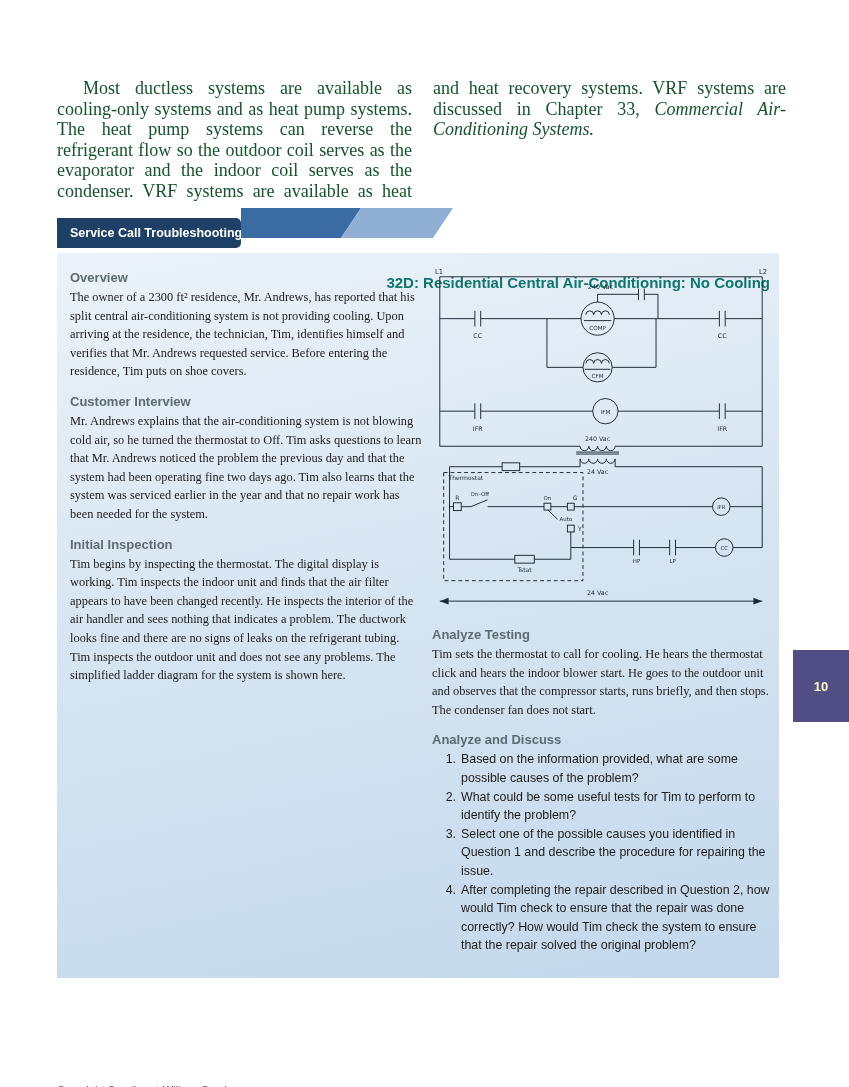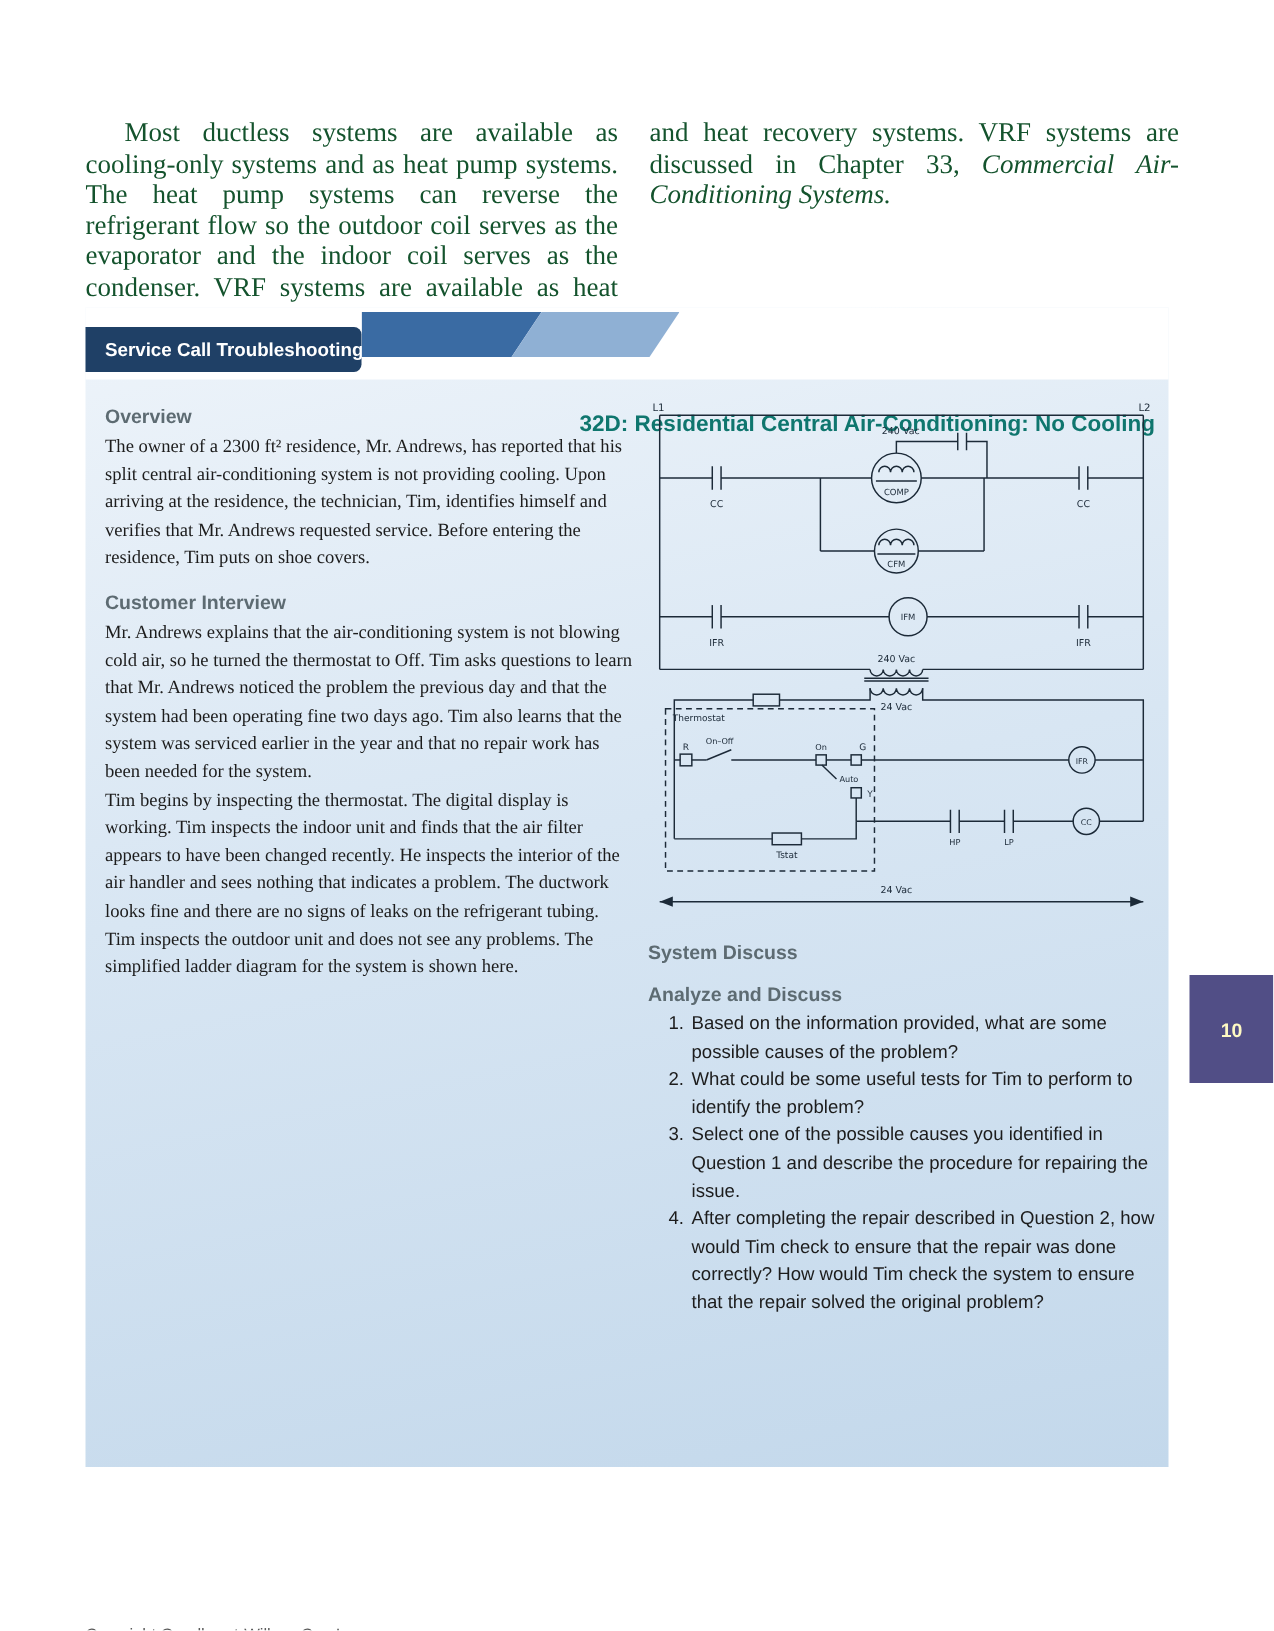--- a/index.html
+++ b/index.html
@@ -74,20 +74,21 @@
 
     <div class="sc-body">
 
       <div class="sc-left">
         <h3 class="sc-h">Overview</h3>
         <p class="sc-p">The owner of a 2300 ft² residence, Mr. Andrews, has reported that his split central air-conditioning system is not providing cooling. Upon arriving at the residence, the technician, Tim, identifies himself and verifies that Mr. Andrews requested service. Before entering the residence, Tim puts on shoe covers.</p>
 
         <h3 class="sc-h">Customer Interview</h3>
         <p class="sc-p">Mr. Andrews explains that the air-conditioning system is not blowing cold air, so he turned the thermostat to Off. Tim asks questions to learn that Mr. Andrews noticed the problem the previous day and that the system had been operating fine two days ago. Tim also learns that the system was serviced earlier in the year and that no repair work has been needed for the system.</p>
 
+        <h3 class="sc-h">Initial Inspection</h3>
         <p class="sc-p">Tim begins by inspecting the thermostat. The digital display is working. Tim inspects the indoor unit and finds that the air filter appears to have been changed recently. He inspects the interior of the air handler and sees nothing that indicates a problem. The ductwork looks fine and there are no signs of leaks on the refrigerant tubing. Tim inspects the outdoor unit and does not see any problems. The simplified ladder diagram for the system is shown here.</p>
       </div>
 
       <div class="sc-right">
 
         <svg class="ladder" viewBox="0 0 347 353" width="338" height="344">
 
           <line x1="8" y1="12" x2="8" y2="186"></line>
           <line x1="339" y1="12" x2="339" y2="186"></line>
           <line x1="8" y1="12" x2="339" y2="12"></line>
@@ -195,21 +196,22 @@
           <text x="131" y="263" font-size="5.6" text-anchor="start">Auto</text>
           <text x="150" y="273.5" font-size="6.2" text-anchor="start">Y</text>
           <text x="95" y="315" font-size="6.2" text-anchor="middle">Tstat</text>
           <text x="297" y="250.5" font-size="5.4" text-anchor="middle">IFR</text>
           <text x="210" y="306" font-size="5.6" text-anchor="middle">HP</text>
           <text x="247" y="306" font-size="5.6" text-anchor="middle">LP</text>
           <text x="300" y="292.5" font-size="5.4" text-anchor="middle">CC</text>
           <text x="170" y="339" font-size="6.5" text-anchor="middle">24 Vac</text>
         </svg>
 
-        <h3 class="sc-h" style="margin-top:18px;">System Discuss</h3>
+        <h3 class="sc-h" style="margin-top:18px;">Analyze Testing</h3>
+        <p class="sc-p">Tim sets the thermostat to call for cooling. He hears the thermostat click and hears the indoor blower start. He goes to the outdoor unit and observes that the compressor starts, runs briefly, and then stops. The condenser fan does not start.</p>
 
         <h3 class="sc-h">Analyze and Discuss</h3>
         <ol class="sc-list">
           <li>
             <span class="num">1.</span>
             <span class="txt">Based on the information provided, what are some possible causes of the problem?</span>
           </li>
           <li>
             <span class="num">2.</span>
             <span class="txt">What could be some useful tests for Tim to perform to identify the problem?</span>

